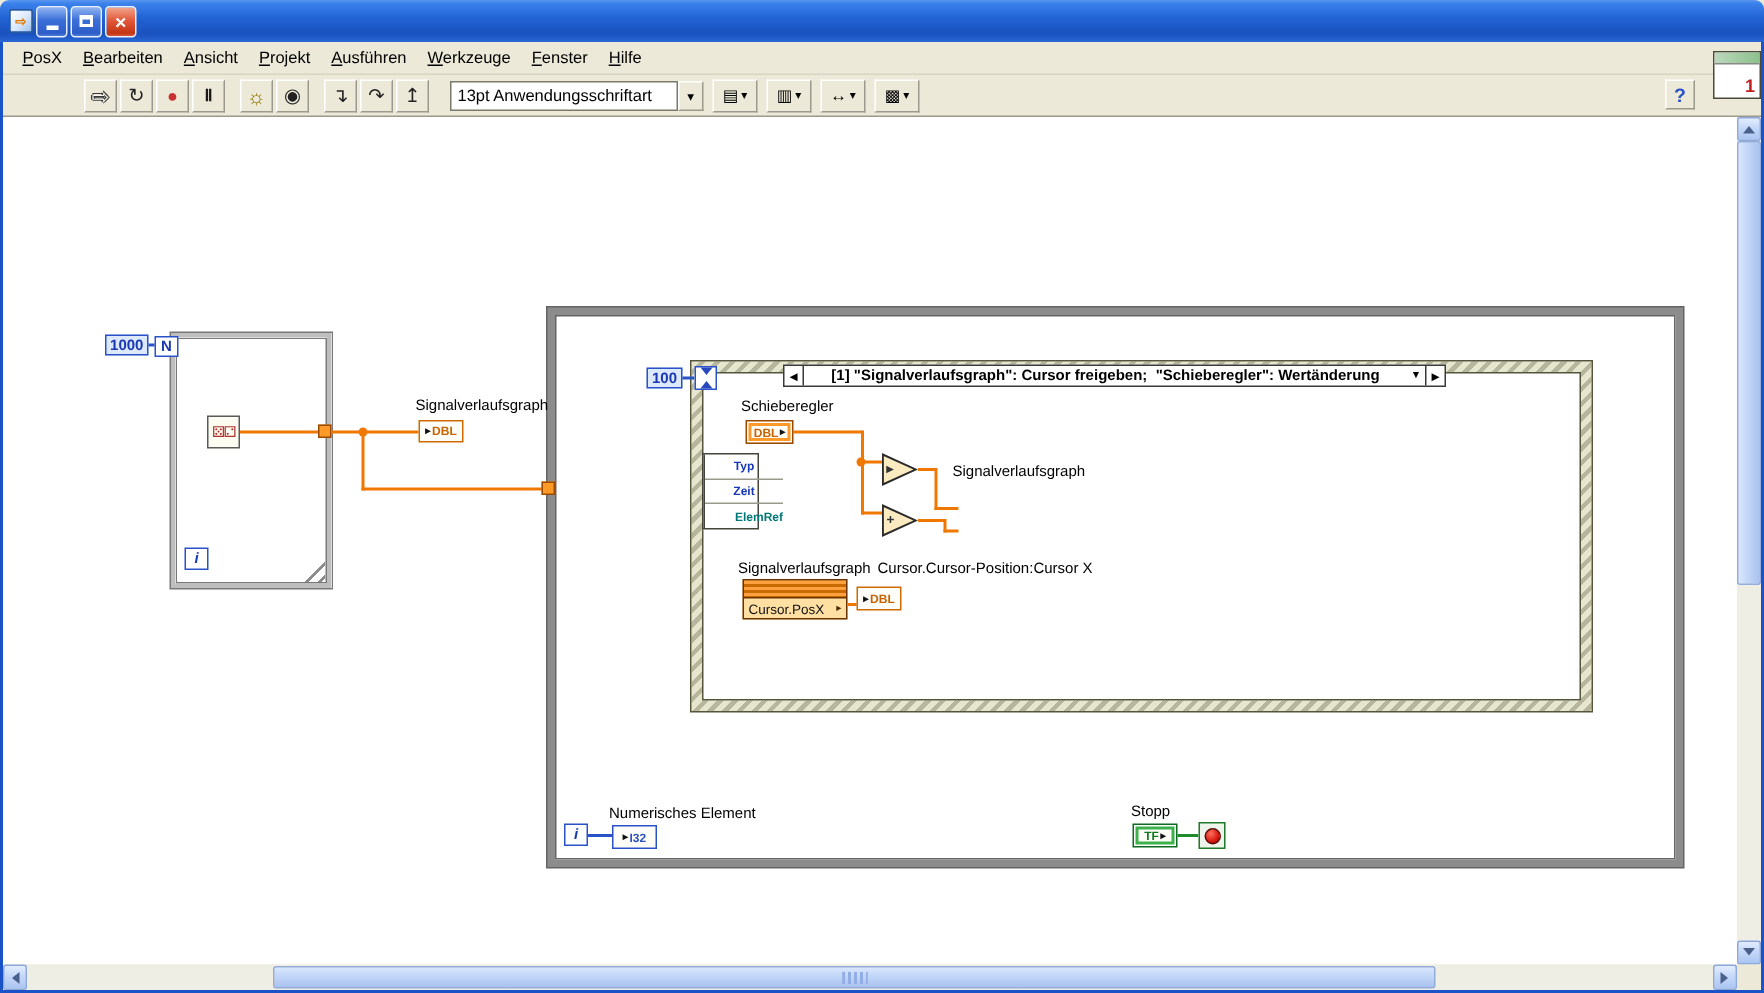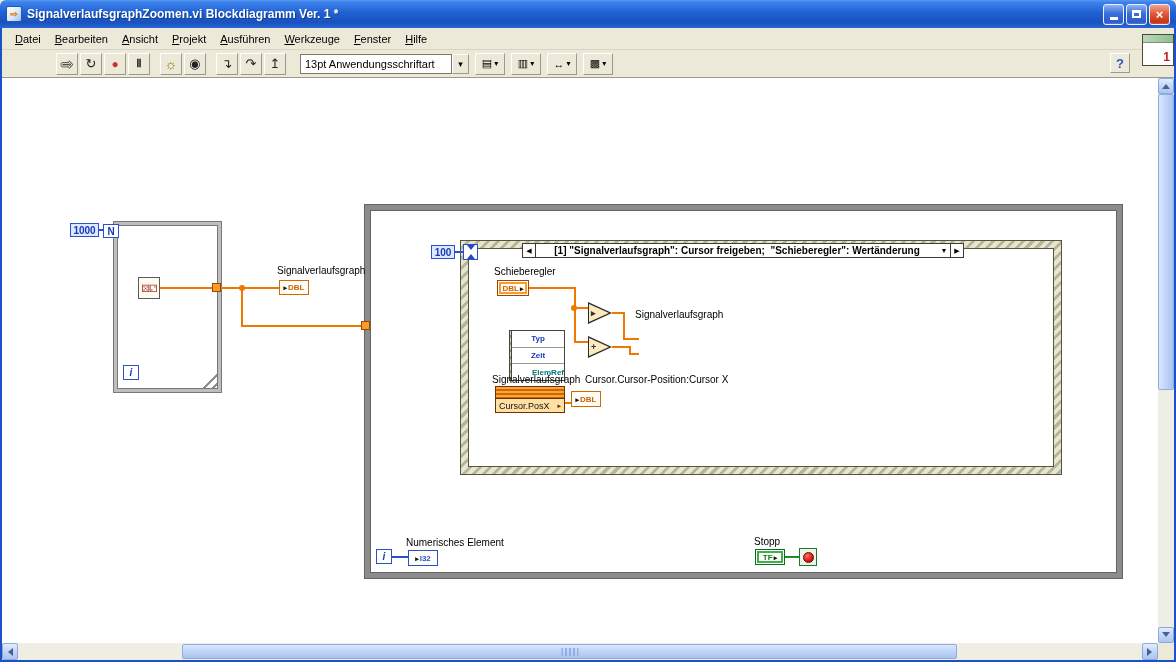--- a/index.html
+++ b/index.html
@@ -144,34 +144,33 @@
   .grip-h { position:absolute; left:50%; top:3px; width:17px; height:8px; transform:translateX(-50%);
     background:repeating-linear-gradient(90deg,#92AEE4 0 2px,transparent 2px 4px); }
 </style>
 </head>
 <body>
 
 <div class="window">
 
   <div class="titlebar">
     <div class="tb-icon">⇨</div>
-    <div class="tb-title">SignalverlaufsgraphZoomen.vi Blockdiagramm Ver. 1 *</div>
     <div class="cap-btn">
         <span class="cap-glyph-min"></span>
       </div>
     <div class="cap-btn">
         <span class="cap-glyph-max"></span>
       </div>
     <div class="cap-btn close">
         <span class="cap-glyph-close">×</span>
       </div>
   </div>
 
   <div class="menubar">
-    <span class="menu-item">Datei</span>
+    <span class="menu-item">PosX</span>
     <span class="menu-item">Bearbeiten</span>
     <span class="menu-item">Ansicht</span>
     <span class="menu-item">Projekt</span>
     <span class="menu-item">Ausführen</span>
     <span class="menu-item">Werkzeuge</span>
     <span class="menu-item">Fenster</span>
     <span class="menu-item">Hilfe</span>
   </div>
 
   <div class="toolbar">
@@ -278,21 +277,21 @@
     <div class="term dbl-ctl" style="left:495px; top:202px; width:32px; height:16px;">
       <span>DBL</span>
       <span class="arr">▸</span>
     </div>
     <div class="wire h" style="left:527px; top:209px; width:46px;"></div>
     <div class="wire v" style="left:572px; top:209px; height:56px;"></div>
     <div class="wire h" style="left:572px; top:229px; width:14px;"></div>
     <div class="jdot" style="left:569px; top:227px;"></div>
     <div class="wire h" style="left:572px; top:263px; width:14px;"></div>
 
-    <div class="evd" style="left:507px; top:224px; width:56px; height:51px;margin-top:28px;">
+    <div class="evd" style="left:466px; top:224px; width:38px; height:51px;">
       <div class="evd-hatch"></div>
       <div class="evd-items">
         <div class="evd-item evd-blue">Typ</div>
         <div class="evd-item evd-blue">Zeit</div>
         <div class="evd-item evd-teal">ElemRef</div>
       </div>
     </div>
 
     <div class="tri" style="left:586px; top:224px; width:24px; height:22px;">
       <span class="t-outer"></span>

